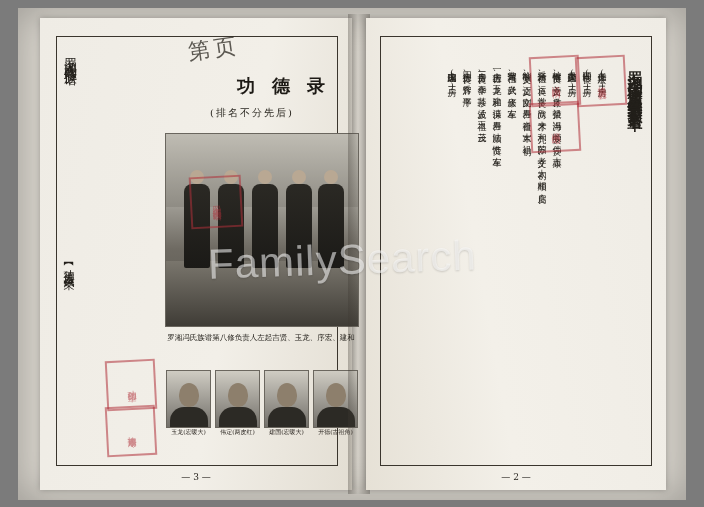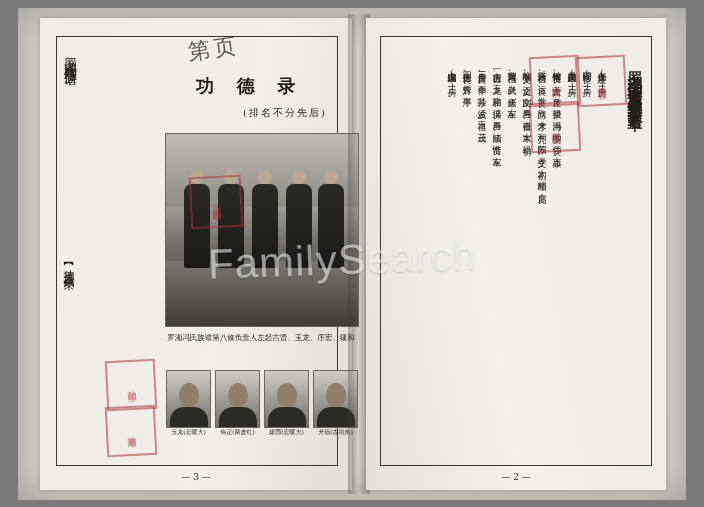--- a/index.html
+++ b/index.html
@@ -87,33 +87,33 @@
     left: 148px; top: 16px;
     font-family: "DejaVu Serif", serif;
     font-size: 22px;
     color: #2a2720;
     transform: rotate(-8deg);
     opacity: .75;
     letter-spacing: 4px;
   }
   .doc-title {
     position: absolute;
-    left: 156px; top: 56px;
+    left: 169px; top: 56px;
     width: 150px;
-    font-family: Liberation Mono, monospace;
+    text-align: center;
+    font-family: Liberation Sans, sans-serif;
     font-size: 18px;
     font-weight: bold;
     letter-spacing: 6px;
     color: #1d1a15;
   }
   .doc-subtitle {
     position: absolute;
     left: 170px; top: 88px;
     width: 150px;
-    text-align: center;
     font-family: "DejaVu Serif", serif;
     font-size: 10px;
     letter-spacing: 2px;
     color: #2a2720;
   }
   .group-photo {
     position: absolute;
     left: 125px; top: 115px;
     width: 192px; height: 192px;
     background: linear-gradient(180deg,#c9c6bd 0%, #9d9a92 38%, #6e6a62 60%, #55524b 100%);

